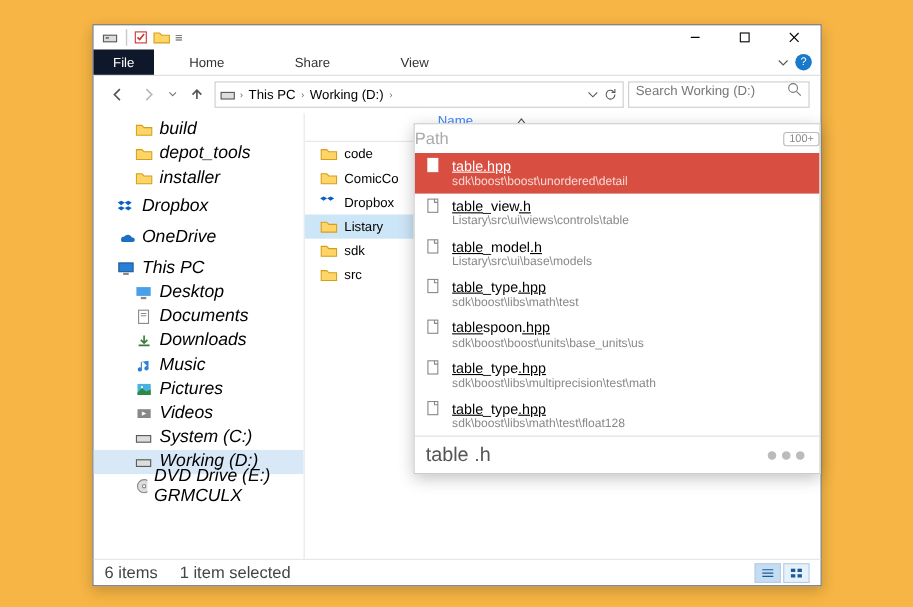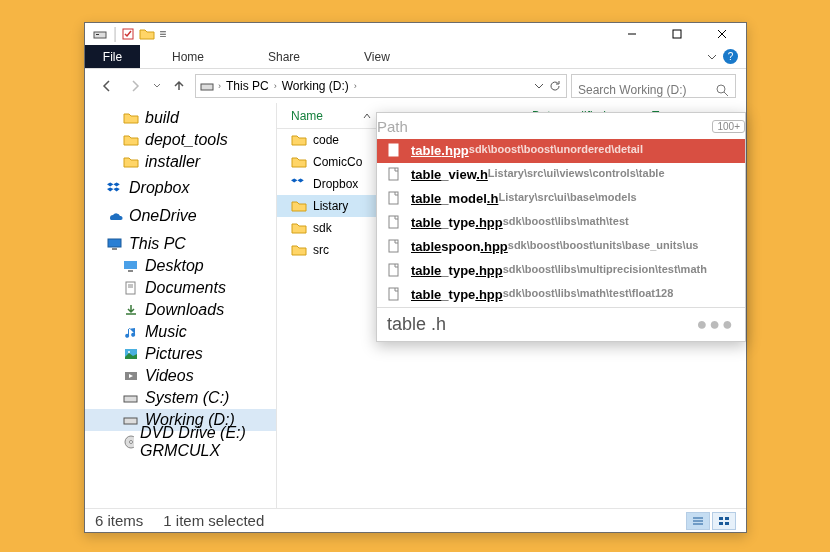--- a/index.html
+++ b/index.html
@@ -13,49 +13,49 @@
   .file-tab { background: #0f172a; color: #fff; font-size: 12px; width: 55px; display: flex; align-items: center; justify-content: center; }
   .rtab { font-size: 12px; padding: 0 32px; display: flex; align-items: center; color: #333; }
   .ribbon .rend { margin-left: auto; display: flex; align-items: center; padding-right: 8px; gap: 6px; }
   .help { width: 15px; height: 15px; border-radius: 50%; background: #1979ca; color: #fff; font-size: 10px; display: flex; align-items: center; justify-content: center; }
   .navrow { height: 34px; display: flex; align-items: center; gap: 4px; padding: 4px 10px; }
   .navbtn { width: 24px; height: 24px; display: flex; align-items: center; justify-content: center; color: #7a7a7a; }
   .addrbar { flex: 1; height: 24px; border: 1px solid #ccc; display: flex; align-items: center; padding: 0 4px; font-size: 12px; gap: 2px; }
   .crumb { padding: 0 3px; }
   .sep { color: #666; font-size: 9px; }
   .addrctrl { display: flex; gap: 2px; align-items: center; margin-left: auto; }
-  .searchbox { width: 165px; height: 24px; border: 1px solid #ccc; display: flex; align-items: flex-end; padding: 0 6px; font-size: 12px; color: #777; justify-content: space-between; }
+  .searchbox { width: 165px; height: 24px; border: 1px solid #ccc; display: flex; align-items: flex-start; padding: 0 6px; font-size: 12px; color: #777; justify-content: space-between; }
   .body { flex: 1; display: flex; min-height: 0; }
   .sidebar { width: 200px; border-right: 1px solid #e5e5e5; overflow-y: auto; font-size: 16px; position: relative; font-style: italic; }
   .sidebar .sect { padding: 4px 0; }
   .sbitem { display: flex; align-items: center; gap: 6px; padding: 3px 4px 3px 22px; height: 22px; }
   .sbitem.ind { padding-left: 38px; }
   .sbitem.sel { background: #d9e8f6; }
   .foldericon, .fi { width: 16px; height: 14px; }
   .main { flex: 1; display: flex; flex-direction: column; position: relative; }
-  .cols { height: 26px; display: flex; align-items: center; border-bottom: 1px solid #e5e5e5; font-size: 12px; color: #15803d; }
+  .cols { height: 26px; display: flex; align-items: center; border-bottom: 1px solid #e5e5e5; font-size: 12px; color: #3b82f6; flex-direction: column; }
   .col-name { width: 255px; padding-left: 14px; display: flex; gap: 40px; align-items: center; }
   .col-date { width: 120px; }
   .col-type { width: 80px; }
   .rows { font-size: 12px; }
   .row { height: 22px; display: flex; align-items: center; padding-left: 14px; }
   .row .fname { display: flex; align-items: center; gap: 6px; width: 255px; }
   .row.sel { background: #cde6f7; }
   .statusbar { height: 24px; border-top: 1px solid #e5e5e5; display: flex; align-items: center; font-size: 15px; padding: 0 10px; color: #444; gap: 20px; }
   .viewswitch { margin-left: auto; display: flex; gap: 2px; }
   .vbtn { width: 24px; height: 18px; border: 1px solid #b5cde5; background: #e7f1fa; display: flex; align-items: center; justify-content: center; }
   .vbtn.active { background: #c5ddf2; }
   
   .overlay { position: absolute; top: 112px; left: 376px; width: 370px; background: #fff; border: 1px solid #ccc; box-shadow: 0 4px 14px rgba(0,0,0,.25); }
   .ohead { height: 26px; display: flex; align-items: center; padding: 0 0; color: #aaa; font-size: 15px; justify-content: space-between; }
   .badge { border: 1px solid #bbb; border-radius: 3px; color: #888; font-size: 10px; padding: 0 4px; }
   .olist { max-height: 270px; overflow: hidden; }
   .orow { padding: 4px 8px 4px 10px; display: flex; align-items: flex-start; gap: 10px; }
   .orow.sel { background: #d84f42; color: #fff; }
-  .orow .otxt { display: flex; line-height: 1.2; font-weight: bold; }
+  .orow .otxt { display: flex; flex-direction: column; line-height: 1.2; }
   .orow .otitle { font-size: 13px; }
   .orow .otitle u { text-decoration: underline; }
   .orow .osub { font-size: 11px; color: #888; }
   .orow.sel .osub { color: #f6dad6; }
   .ofoot { border-top: 1px solid #ddd; padding: 6px 10px; font-size: 18px; color: #555; display: flex; justify-content: space-between; align-items: flex-end; }
   .dots { color: #bbb; letter-spacing: 2px; }
   svg { display: block; }
 </style>
 </head>
 <body>

